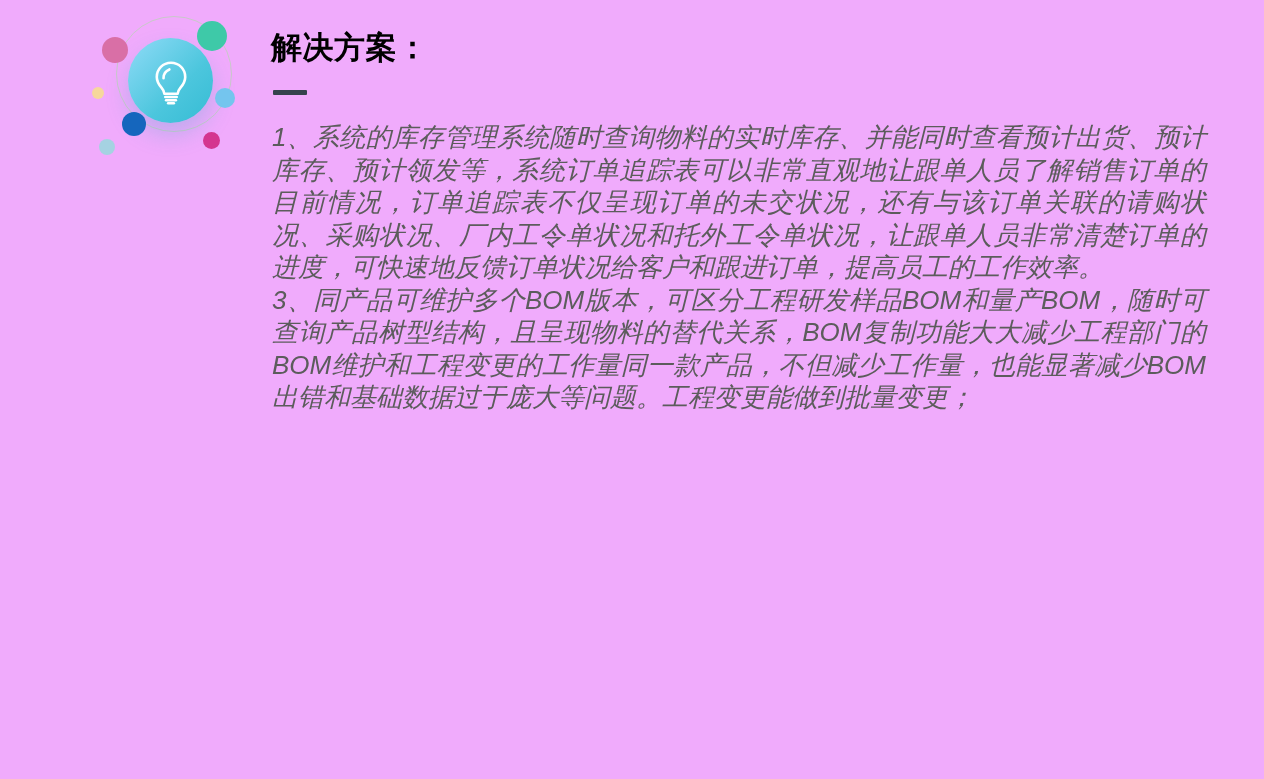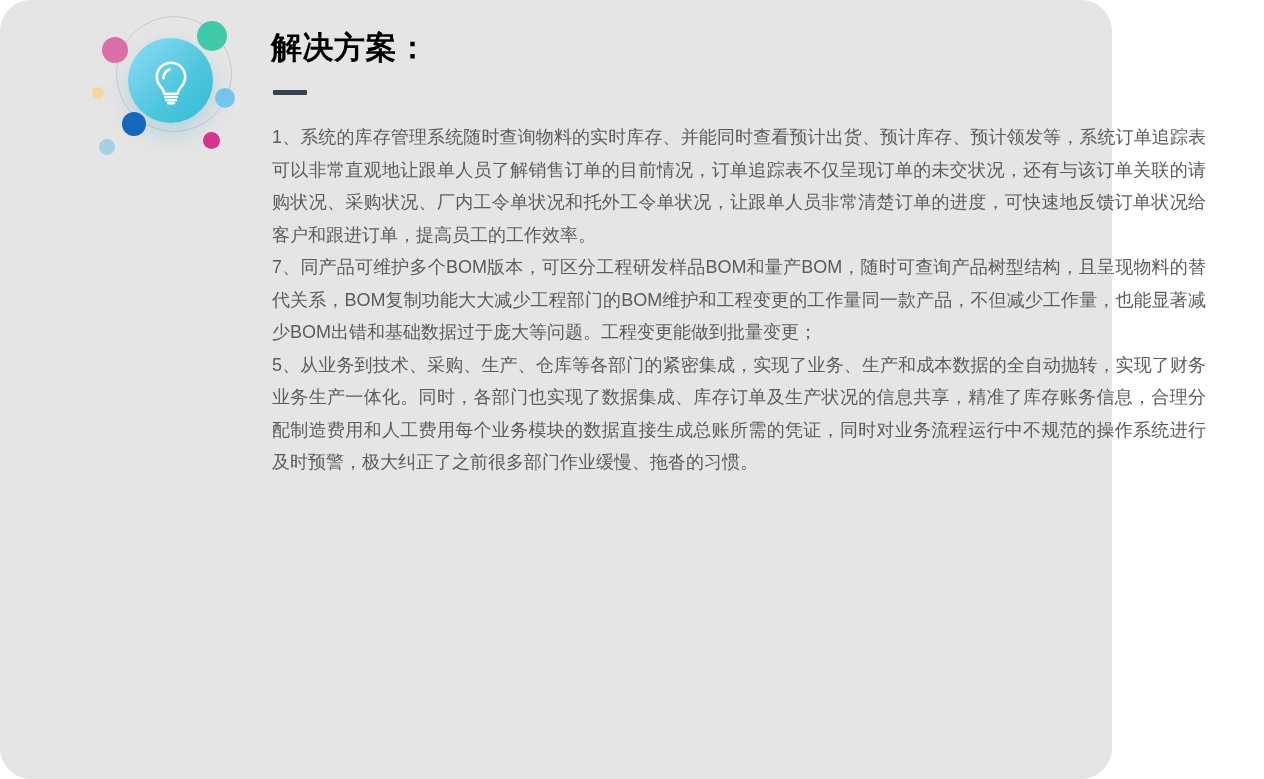--- a/index.html
+++ b/index.html
@@ -2,21 +2,21 @@
 <html><head>
 <meta charset="utf-8">
 <style>
   * { margin: 0; padding: 0; box-sizing: border-box; }
   html, body {
     width: 1264px; height: 779px;
     background: #ffffff;
     overflow: hidden;
     font-family: "Liberation Sans", "DejaVu Sans", sans-serif;
   }
-  .page { position: relative; width: 1112px; height: 779px; background: #e5e5e5; border-radius: 31px; }
+  .page { position: relative; width: 1264px; height: 779px; background: #f0abfc; }
 
   
   .icon-cluster { position: absolute; left: 90px; top: 0; width: 165px; height: 170px; }
   .ring {
     position: absolute; left: 26px; top: 16px;
     width: 116px; height: 116px;
     border: 1px solid #c9c9c9; border-radius: 50%;
   }
   .main-circle {
     position: absolute; left: 38px; top: 38px;
@@ -45,23 +45,24 @@
   .title-dash {
     position: absolute; left: 273px; top: 90px;
     width: 34px; height: 5px;
     background: #36424d; border-radius: 1px;
   }
 
   
   .body-text {
     position: absolute; left: 272px; top: 121px;
     width: 934px;
-    font-size: 18px; line-height: 32.5px;
+    font-size: 26px; line-height: 32.5px;
     color: #5c5c5c;
     text-align: justify;
+    font-style: italic;
   }
   .body-text p { margin: 0; }
 </style>
 </head>
 <body>
 
 <div class="page">
 
   <div class="icon-cluster">
     <div class="ring"></div>
@@ -83,17 +84,16 @@
     <span class="dot dot-lightblue-s"></span>
     <span class="dot dot-lightblue"></span>
     <span class="dot dot-magenta"></span>
   </div>
 
   <h1 class="title">解决方案：</h1>
   <div class="title-dash"></div>
 
   <div class="body-text">
     <p>1、系统的库存管理系统随时查询物料的实时库存、并能同时查看预计出货、预计库存、预计领发等，系统订单追踪表可以非常直观地让跟单人员了解销售订单的目前情况，订单追踪表不仅呈现订单的未交状况，还有与该订单关联的请购状况、采购状况、厂内工令单状况和托外工令单状况，让跟单人员非常清楚订单的进度，可快速地反馈订单状况给客户和跟进订单，提高员工的工作效率。</p>
-    <p>7、同产品可维护多个BOM版本，可区分工程研发样品BOM和量产BOM，随时可查询产品树型结构，且呈现物料的替代关系，BOM复制功能大大减少工程部门的BOM维护和工程变更的工作量同一款产品，不但减少工作量，也能显著减少BOM出错和基础数据过于庞大等问题。工程变更能做到批量变更；</p>
-    <p>5、从业务到技术、采购、生产、仓库等各部门的紧密集成，实现了业务、生产和成本数据的全自动抛转，实现了财务业务生产一体化。同时，各部门也实现了数据集成、库存订单及生产状况的信息共享，精准了库存账务信息，合理分配制造费用和人工费用每个业务模块的数据直接生成总账所需的凭证，同时对业务流程运行中不规范的操作系统进行及时预警，极大纠正了之前很多部门作业缓慢、拖沓的习惯。</p>
+    <p>3、同产品可维护多个BOM版本，可区分工程研发样品BOM和量产BOM，随时可查询产品树型结构，且呈现物料的替代关系，BOM复制功能大大减少工程部门的BOM维护和工程变更的工作量同一款产品，不但减少工作量，也能显著减少BOM出错和基础数据过于庞大等问题。工程变更能做到批量变更；</p>
   </div>
 
 </div>
 
 </body></html>

